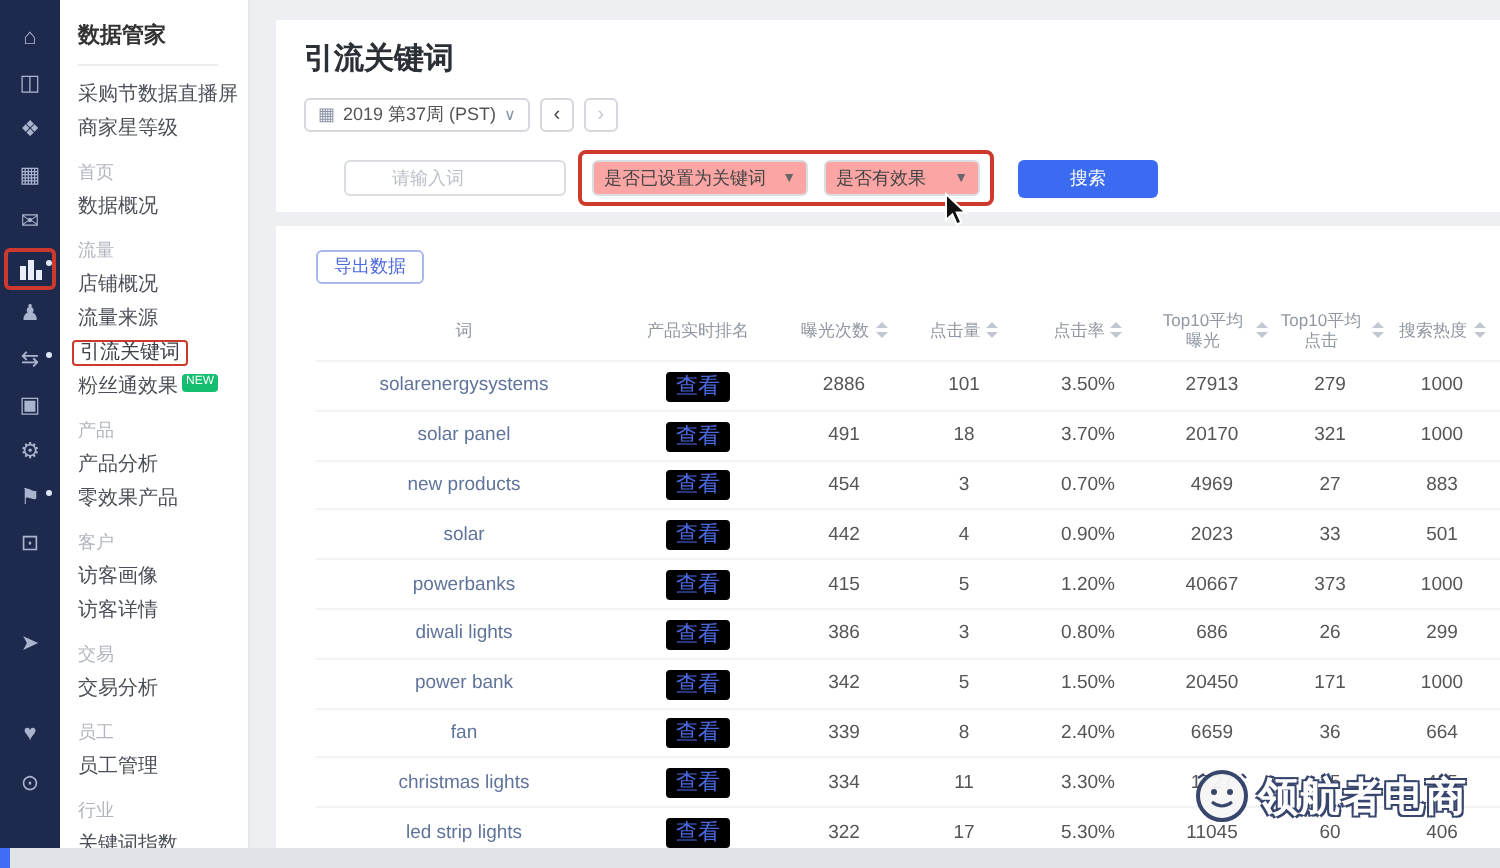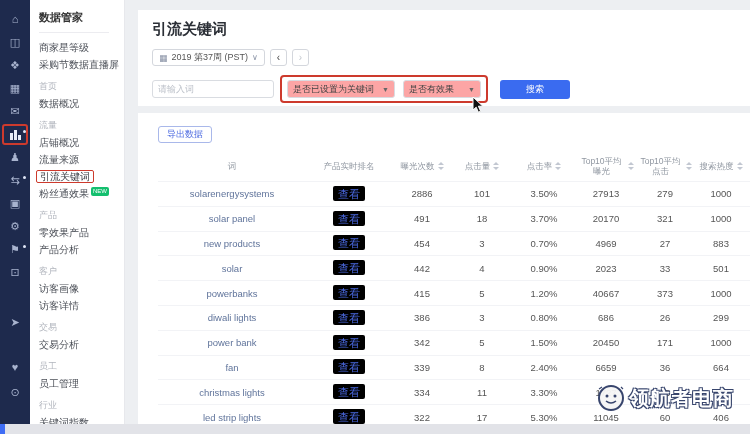--- a/index.html
+++ b/index.html
@@ -32,22 +32,22 @@
   .page-title { font-size:15px; font-weight:bold; color:#2b2f36; margin-bottom:10px; }
   .filter-row1 { display:flex; align-items:center; gap:5px; margin-bottom:9px; }
   .week-select { display:inline-flex; align-items:center; gap:4px; border:1px solid #d4d7dd; border-radius:3px;
                  height:17px; padding:0 6px; font-size:9px; color:#555; cursor:pointer; background:#fff; }
   .cal-ic { color:#8a93a6; font-size:9px; }
   .chev { color:#8a93a6; font-size:8px; }
   .nav-btn { width:17px; height:17px; border:1px solid #d4d7dd; border-radius:3px; background:#fff;
              font-size:10px; line-height:15px; text-align:center; color:#444; cursor:pointer; }
   .nav-btn.disabled { color:#c4c8cf; }
   .filter-row2 { display:flex; align-items:center; }
-  .kw-input { width:122px; height:18px; border:1px solid #d9dce1; border-radius:3px; font-size:9px;
-              padding:0 5px; color:#444; outline:none; }
+  .kw-input { width:111px; height:18px; border:1px solid #d9dce1; border-radius:3px; font-size:9px;
+              padding:0 23px; color:#444; outline:none;margin-left:20px; }
   .kw-input::placeholder { color:#bcc1c9; }
   .dd-annot { display:flex; align-items:center; gap:8px; border:2px solid #cd3a2d; border-radius:4px;
               padding:3px 5px; margin-left:6px; }
   .dropdown { display:flex; align-items:center; justify-content:space-between; border:1px solid #d9dce1;
               border-radius:3px; height:18px; font-size:9px; color:#444; padding:0 5px; background:#fca5a5;
               cursor:pointer; }
   .dd1 { width:108px; } .dd2 { width:78px; }
   .dd-caret { color:#666; font-size:7px; margin-left:4px; }
   .search-btn { margin-left:12px; height:19px; padding:0 26px; background:#3a6bf0; border:none; border-radius:3px;
                 color:#fff; font-size:9px; cursor:pointer; }
@@ -99,32 +99,32 @@
     <div class="rail-icon">⊡</div>
     <div class="rail-icon" style="margin-top: 27px;">➤</div>
     <div class="rail-icon" style="margin-top: 22px;">♥</div>
     <div class="rail-icon" style="margin-top: 2px;">⊙</div>
   </aside>
 
 <nav class="sidebar">
   <div class="sb-title">数据管家</div>
   <div class="sb-divider"></div>
   <div>
+      <div class="s-item"><span>采购节数据直播屏</span></div>
       <div class="s-item"><span>商家星等级</span></div>
-      <div class="s-item"><span>采购节数据直播屏</span></div>
       <div class="sec">首页</div>
       <div class="s-item"><span>数据概况</span></div>
       <div class="sec">流量</div>
       <div class="s-item"><span>店铺概况</span></div>
       <div class="s-item"><span>流量来源</span></div>
       <div class="s-item"><span class="red-box">引流关键词</span></div>
       <div class="s-item"><span>粉丝通效果</span><span class="new-badge">NEW</span></div>
       <div class="sec">产品</div>
+      <div class="s-item"><span>产品分析</span></div>
       <div class="s-item"><span>零效果产品</span></div>
-      <div class="s-item"><span>产品分析</span></div>
       <div class="sec">客户</div>
       <div class="s-item"><span>访客画像</span></div>
       <div class="s-item"><span>访客详情</span></div>
       <div class="sec">交易</div>
       <div class="s-item"><span>交易分析</span></div>
       <div class="sec">员工</div>
       <div class="s-item"><span>员工管理</span></div>
       <div class="sec">行业</div>
       <div class="s-item"><span>关键词指数</span></div>
     </div>

